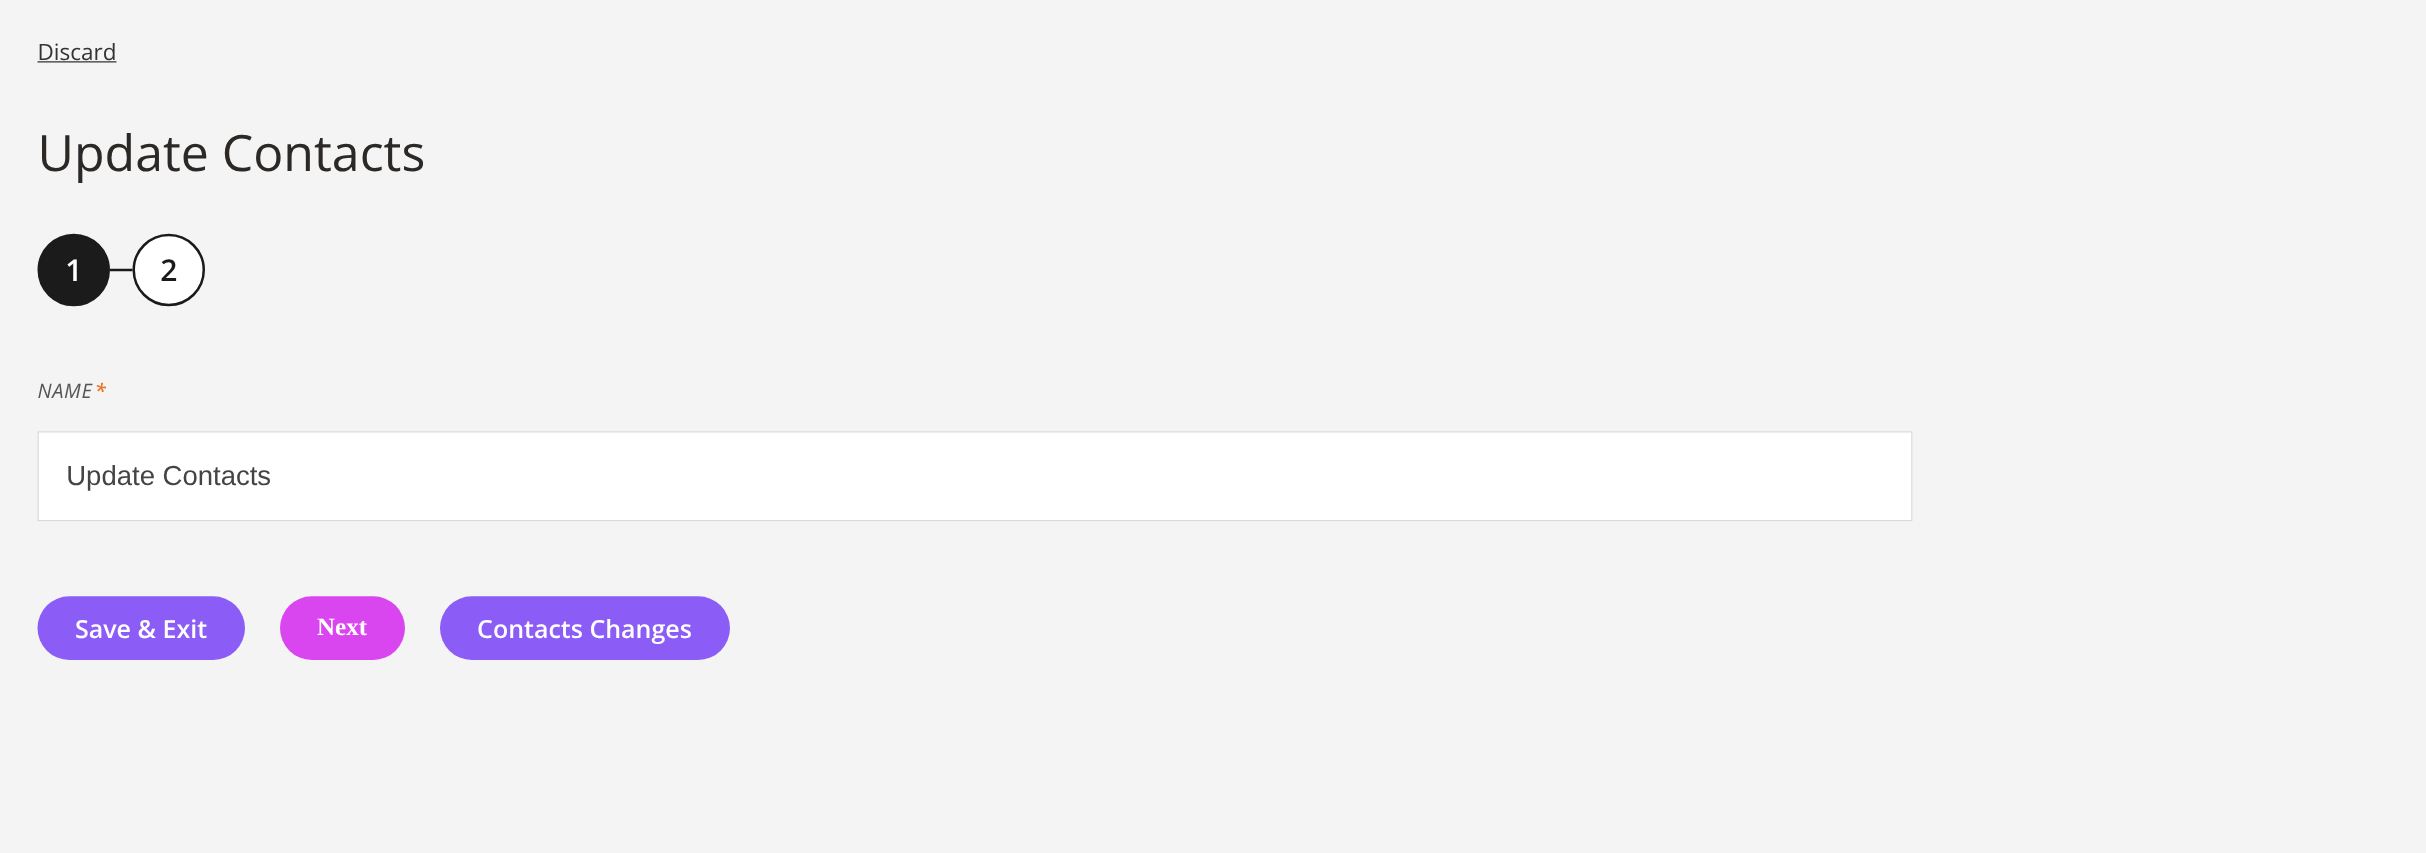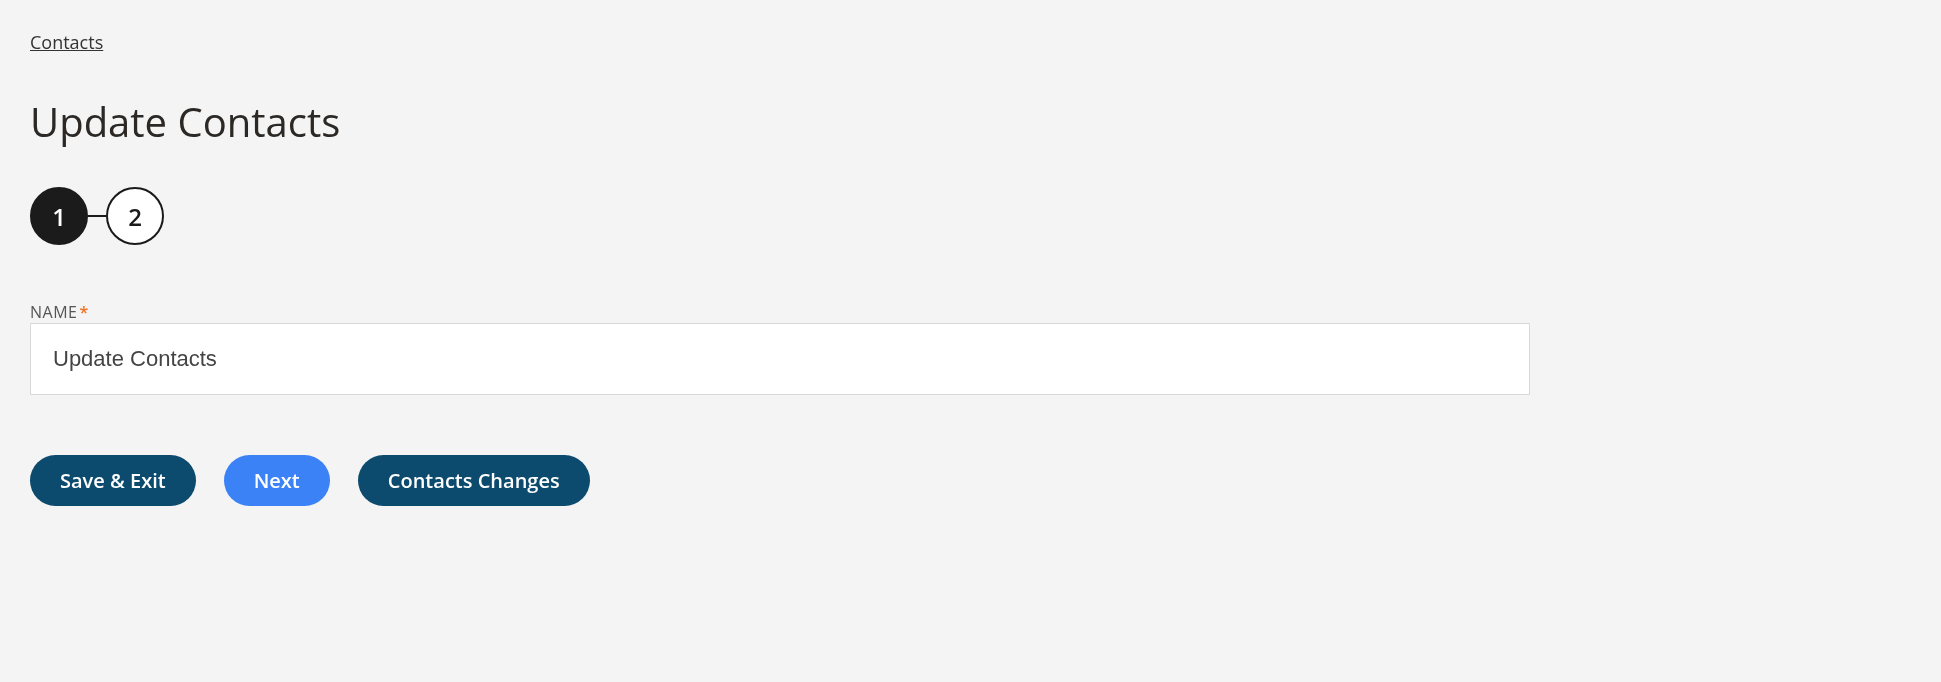--- a/index.html
+++ b/index.html
@@ -53,21 +53,23 @@
     }
     .step-connector {
       width: 18px;
       height: 2px;
       background: #1a1a1a;
     }
     .field-label {
       font-size: 16px;
       letter-spacing: 0.5px;
       color: #555;
+      margin-bottom: 22px;
       display: block;
+      font-style: italic;
     }
     .field-label .required {
       color: #ee7322;
       margin-left: 2px;
       font-weight: 600;
     }
     .text-input {
       width: 100%;
       max-width: 1500px;
       font-size: 22px;
@@ -87,31 +89,32 @@
       border: none;
       border-radius: 999px;
       padding: 12px 30px;
       font-size: 20px;
       font-weight: 600;
       color: #fff;
       cursor: pointer;
       font-family: inherit;
     }
     .btn.secondary {
-      background: #0c4a6e;
+      background: #8b5cf6;
     }
     .btn.primary {
-      background: #3b82f6;
+      background: #d946ef;
+      font-family: Liberation Serif, serif;
     }
   </style>
 </head>
 <body>
 
 <div class="breadcrumb">
-  <a href="#">Contacts</a>
+  <a href="#">Discard</a>
 </div>
 
 <h1 class="page-title">Update Contacts</h1>
 
 <div class="stepper">
   <div class="step active">1</div>
   <div class="step-connector"></div>
   <div class="step">2</div>
 </div>
 

